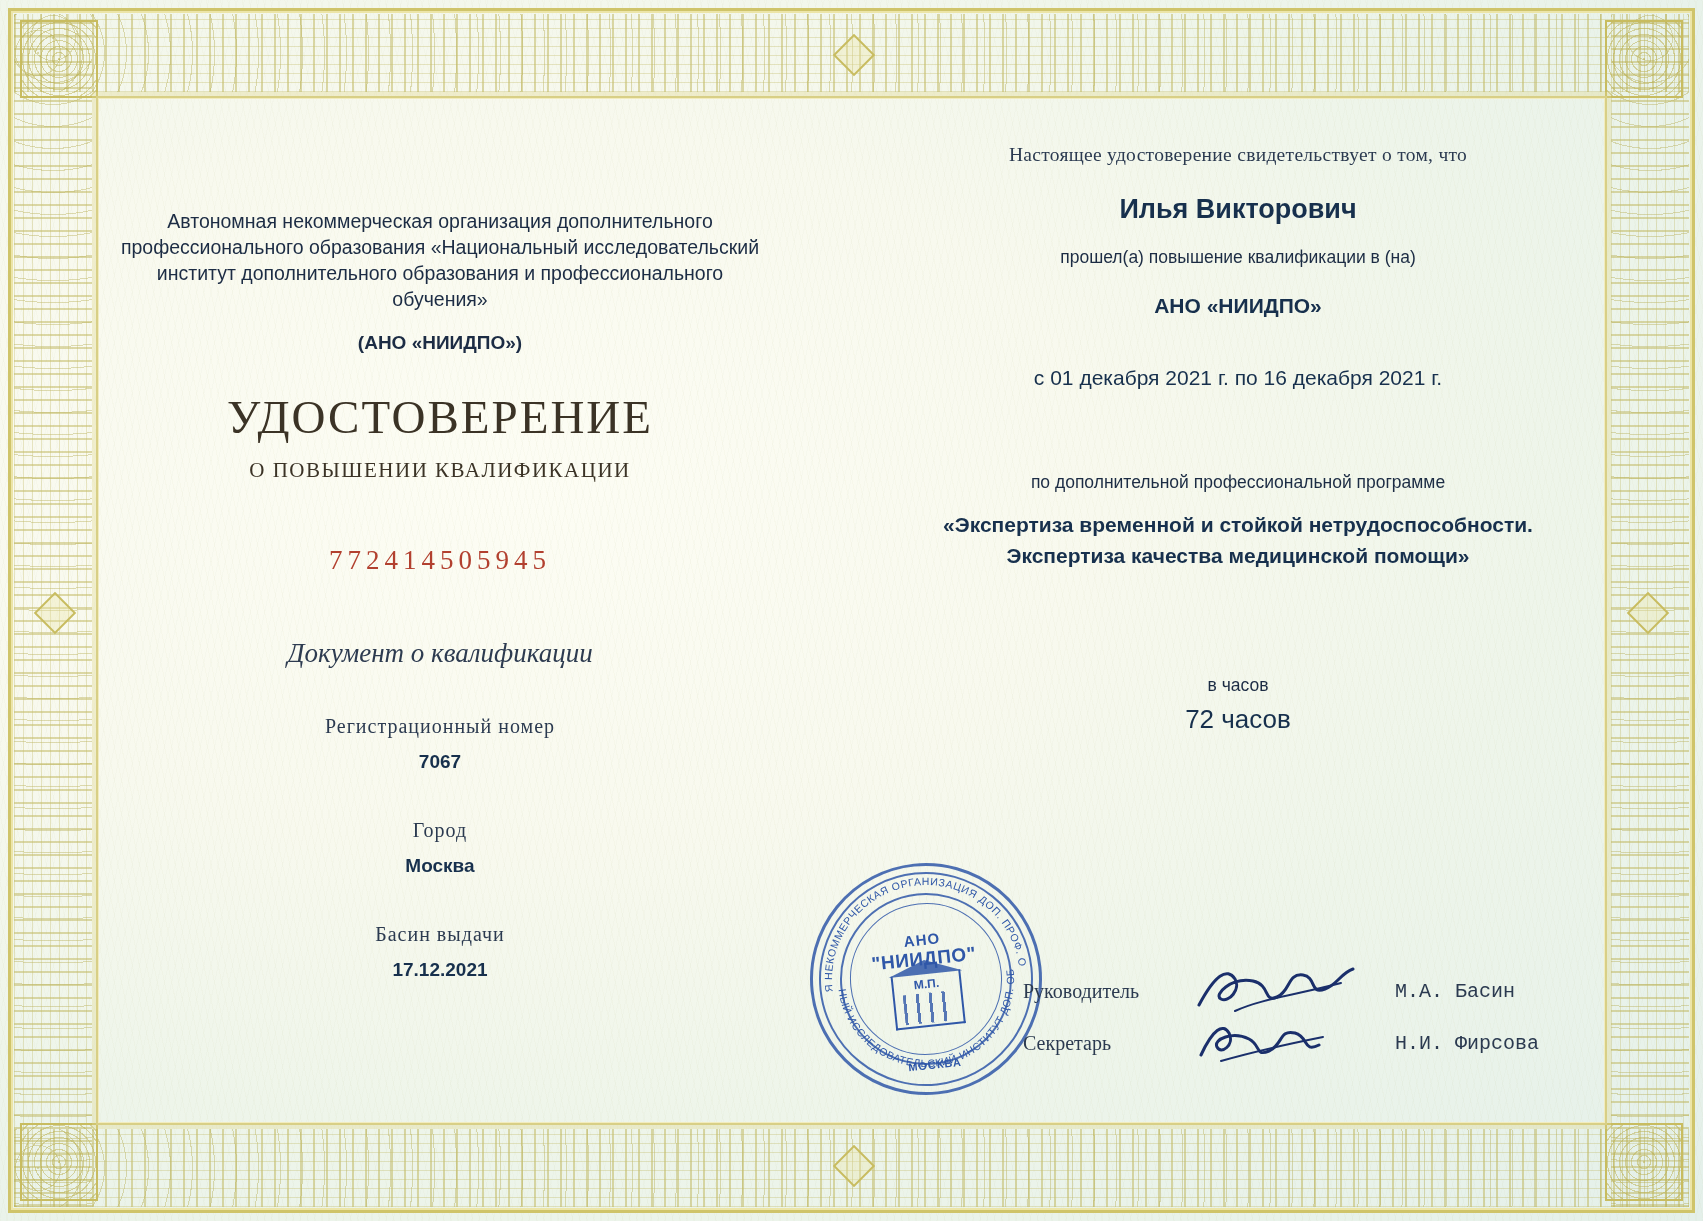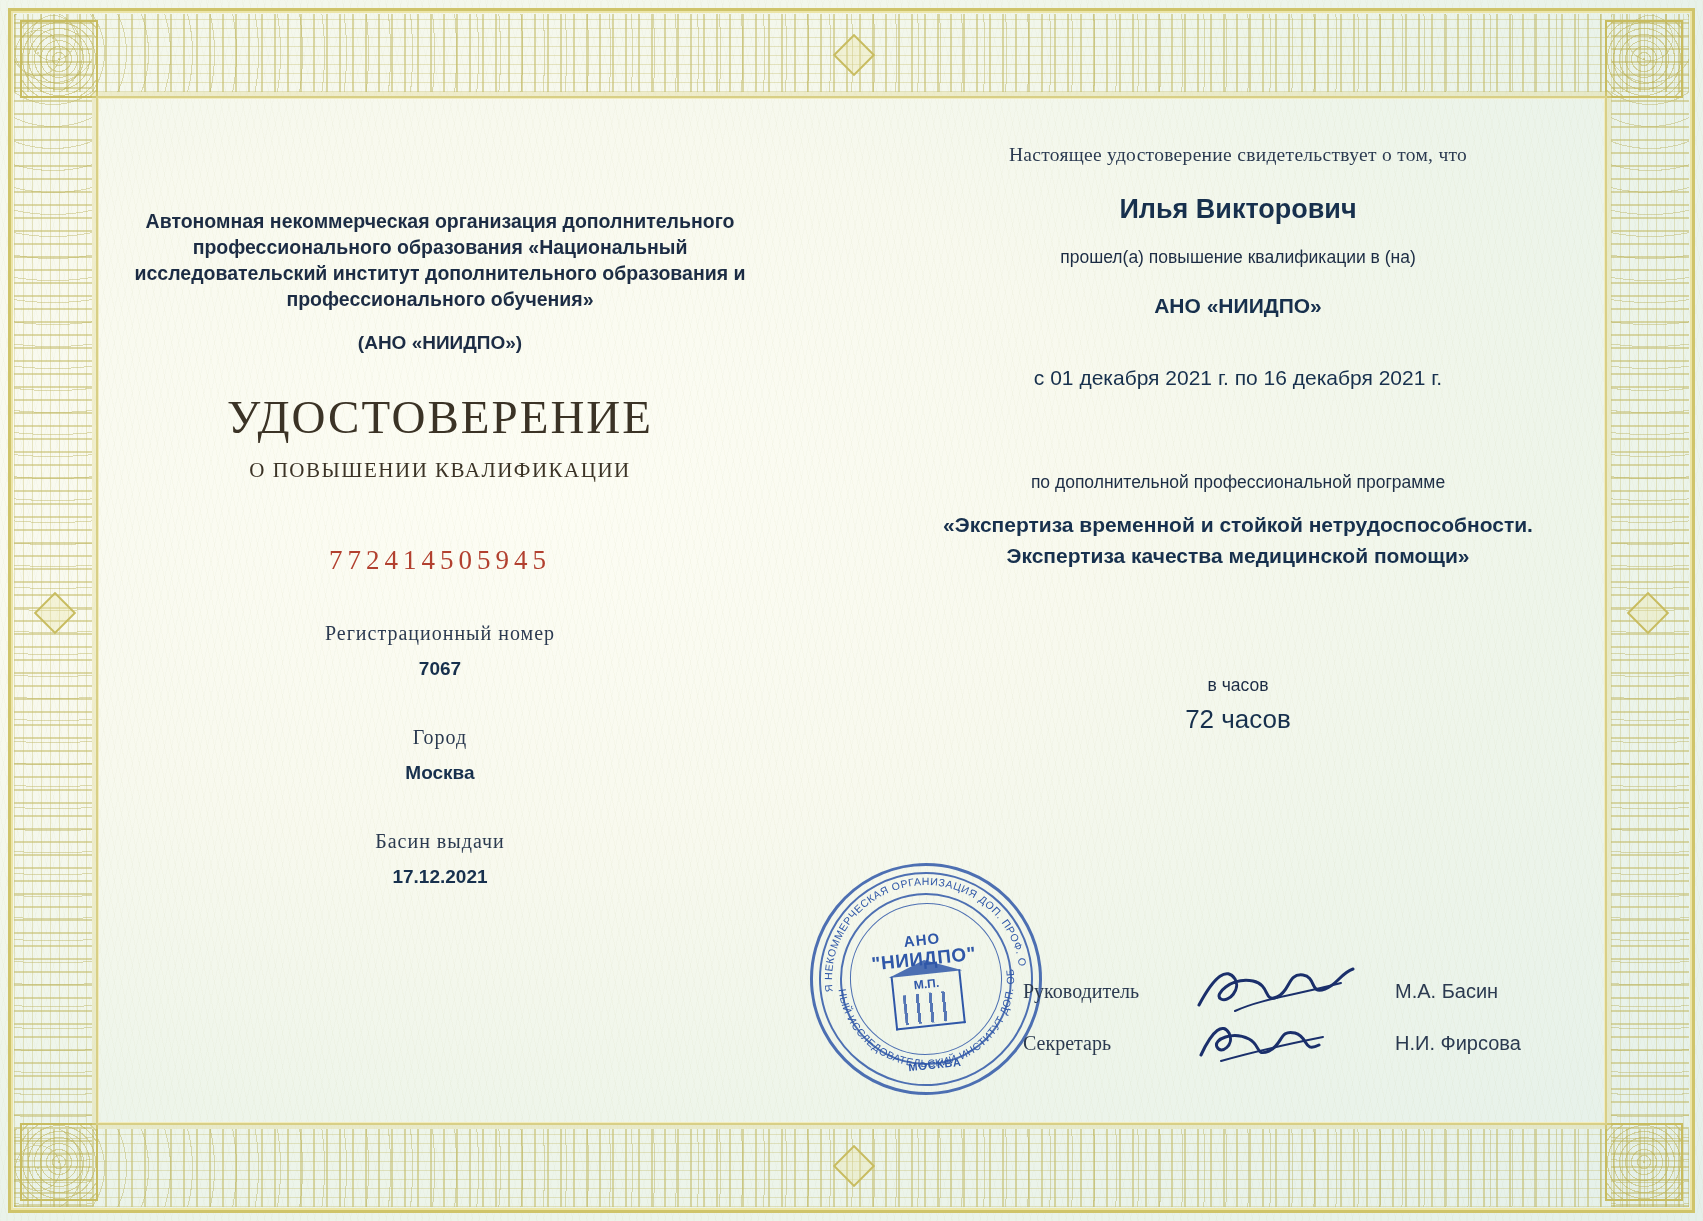--- a/index.html
+++ b/index.html
@@ -124,21 +124,21 @@
     top: 0;
     width: 690px;
     text-align: center;
     color: #17304d;
   }
 
   
   .org-name {
     margin-top: 100px;
     font-size: 19.5px;
-    font-weight: bold;
+    font-weight: normal;
     line-height: 26px;
     color: #1c2c44;
   }
   .org-abbr {
     margin-top: 20px;
     font-size: 19px;
     font-weight: bold;
     color: #1c2c44;
   }
   .doc-title {
@@ -265,21 +265,21 @@
     text-align: left;
   }
   .sign-mark {
     width: 210px;
     position: relative;
     height: 52px;
   }
   .sign-mark svg { position: absolute; left: 18px; top: -4px; }
   .sign-name {
     flex: 1;
-    font-family: Liberation Sans, sans-serif;
+    font-family: Liberation Mono, monospace;
     font-size: 20px;
     color: #2b3a50;
     text-align: left;
     padding-left: 12px;
   }
 
   
   .stamp {
     position: absolute;
     left: 700px;
@@ -385,20 +385,21 @@
   <div class="frame-inner"></div>
 
   <div class="content">
 
     <div class="col-left">
       <div class="org-name">Автономная некоммерческая организация дополнительного профессионального образования «Национальный исследовательский институт дополнительного образования и профессионального обучения»</div>
       <div class="org-abbr">(АНО «НИИДПО»)</div>
       <div class="doc-title">УДОСТОВЕРЕНИЕ</div>
       <div class="doc-subtitle">О ПОВЫШЕНИИ КВАЛИФИКАЦИИ</div>
       <div class="blank-number">772414505945</div>
+      <div class="qual-doc">Документ о квалификации</div>
 
       <div class="field-block">
         <div class="field-label">Регистрационный номер</div>
         <div class="field-value">7067</div>
       </div>
 
       <div class="field-block">
         <div class="field-label">Город</div>
         <div class="field-value">Москва</div>
       </div>

